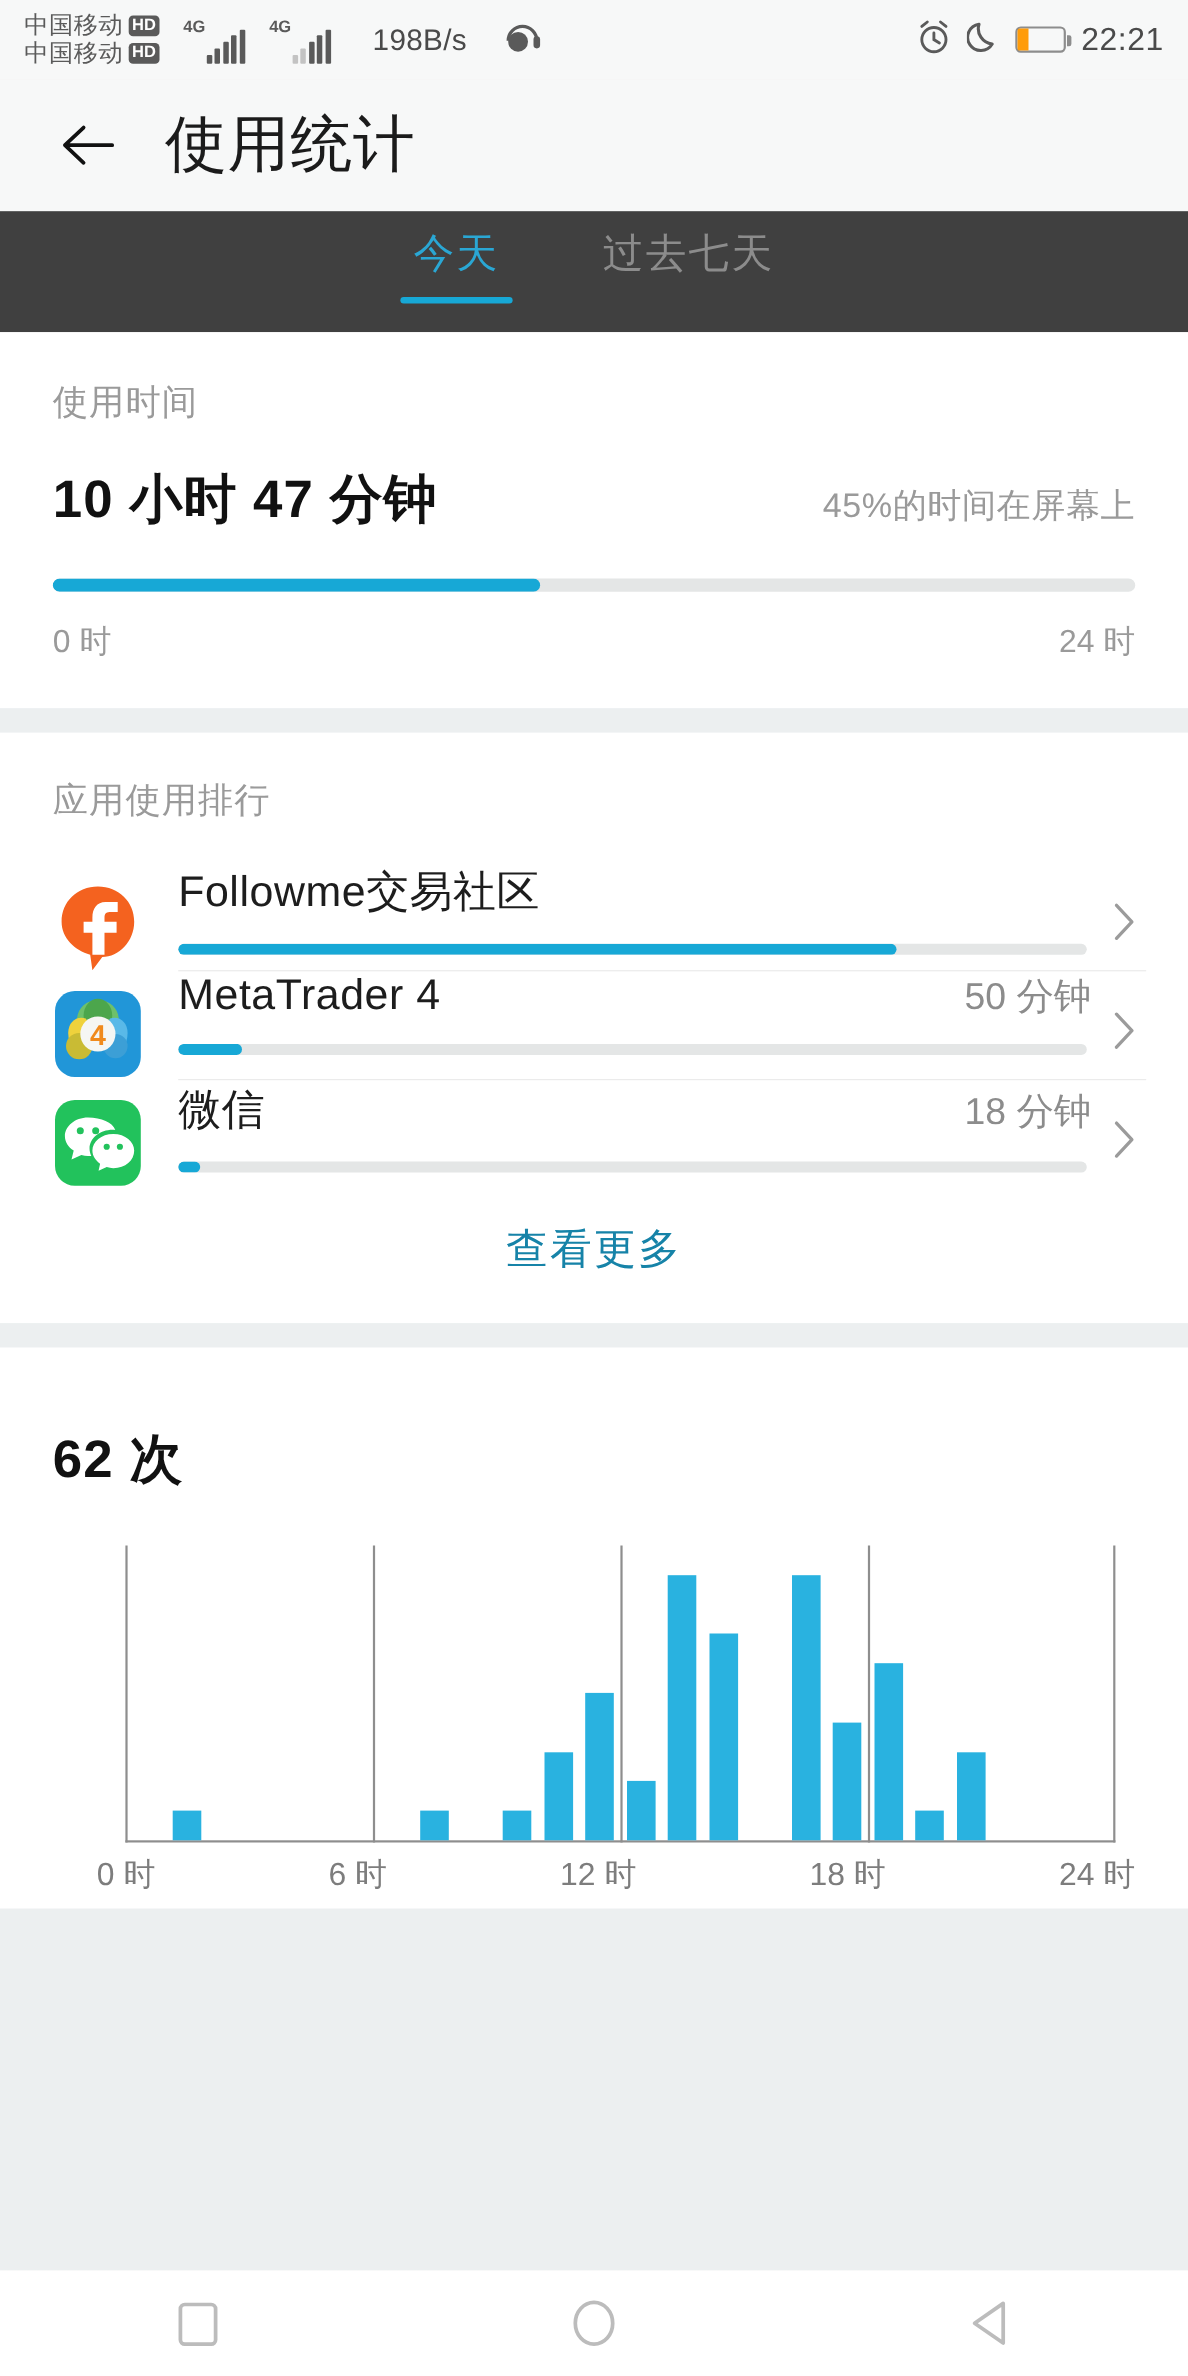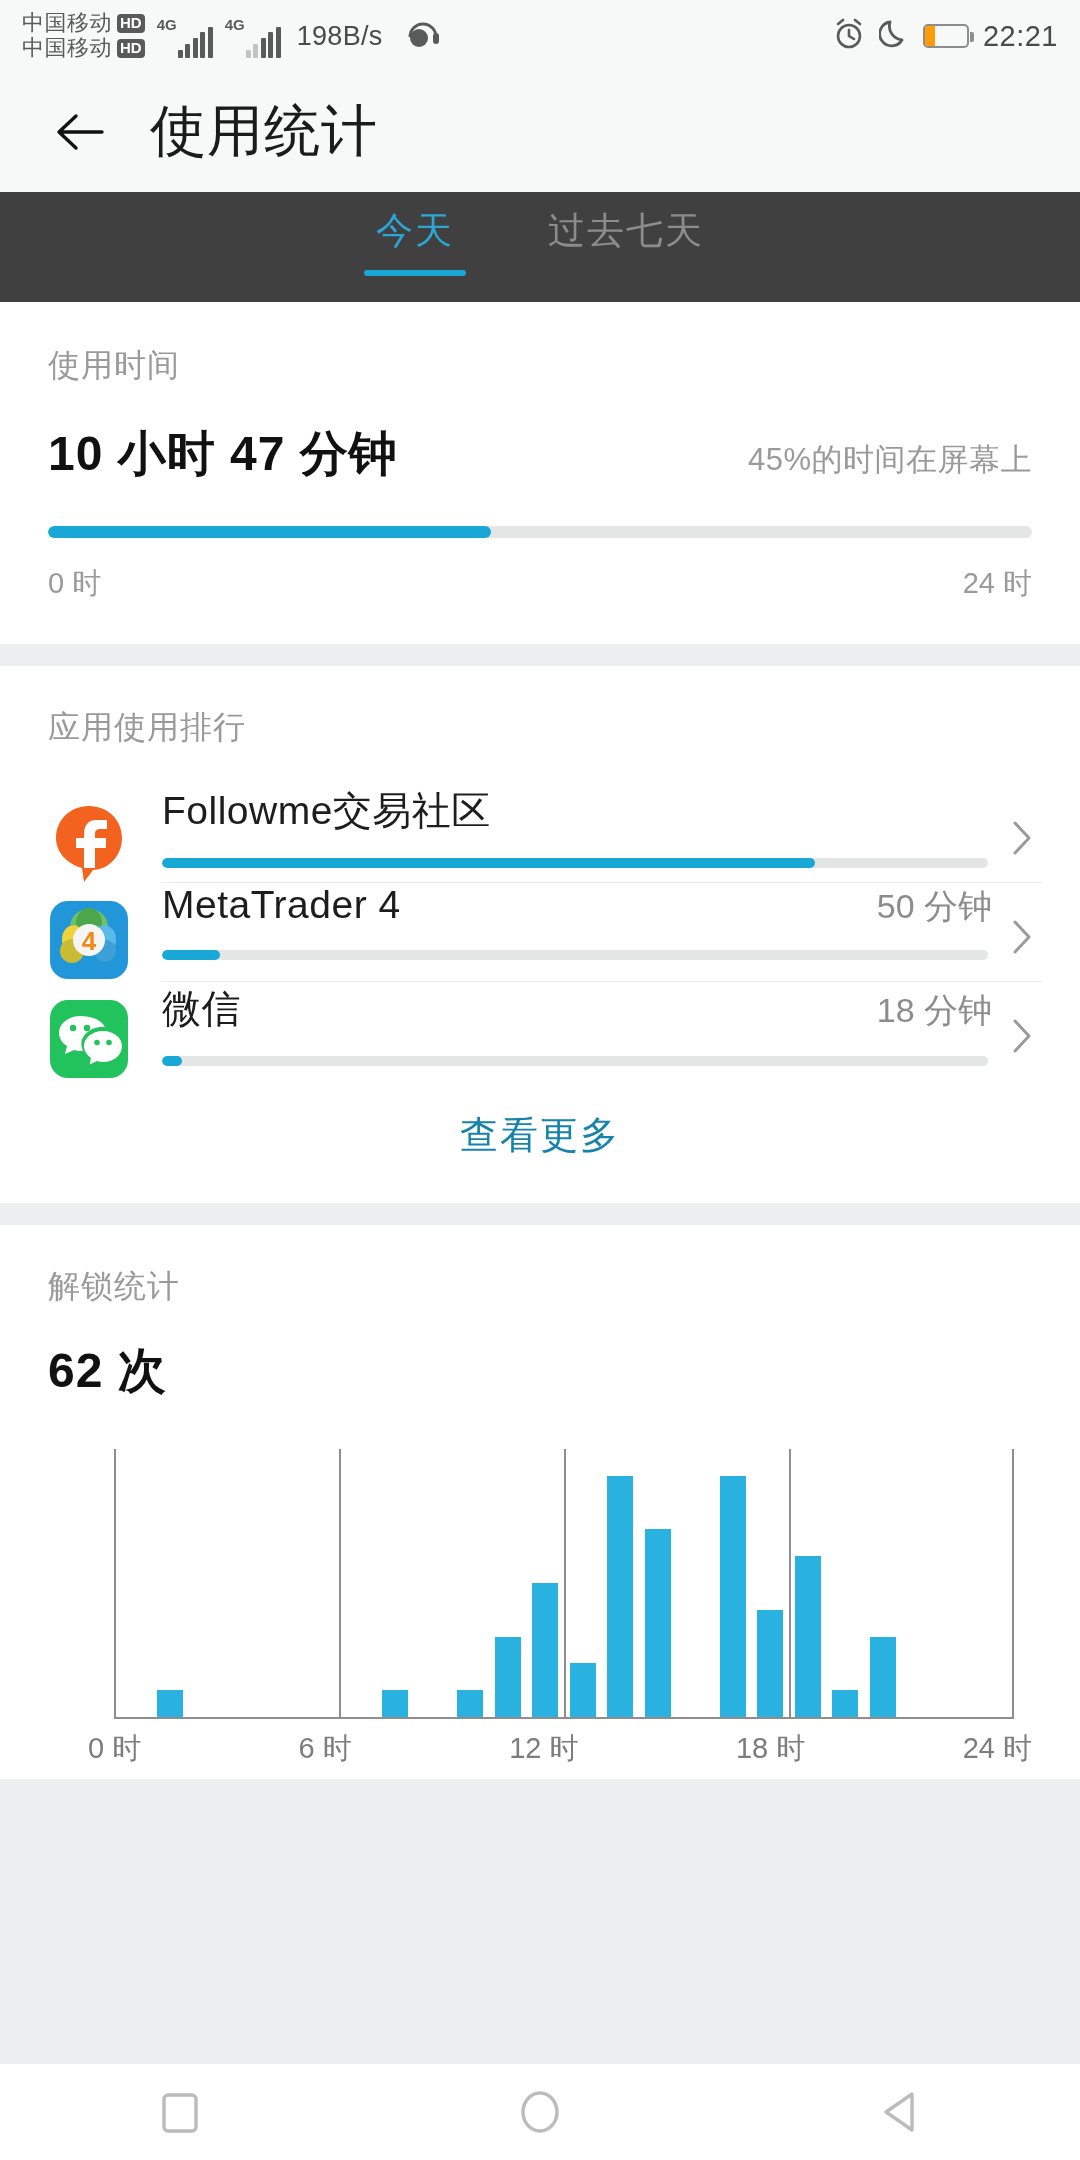--- a/index.html
+++ b/index.html
@@ -10,37 +10,37 @@
     overflow:hidden;
     -webkit-font-smoothing: antialiased;
   }
   .screen { position:relative; width:1080px; height:2160px; background:#eceff0; }
 
   
   .statusbar {
     height:72px; background:#f7f8f8; display:flex; align-items:center;
     padding:0 22px; position:relative;
   }
-  .sb-left { display:flex; align-items:center; gap:4px; }
+  .sb-left { display:flex; align-items:center; gap:14px; }
   .carrier-stack { display:flex; flex-direction:column; justify-content:center; line-height:1.12; }
   .carrier-row { display:flex; align-items:center; gap:5px; }
   .carrier-text { font-size:22px; color:#5a5a5a; letter-spacing:.5px; }
   .hd-badge {
     font-size:15px; font-weight:bold; color:#fff; background:#5a5a5a;
     border-radius:4px; padding:0px 3px; line-height:1.25; letter-spacing:0px;
   }
   .sig-group { display:flex; align-items:flex-end; margin-left:8px; position:relative; height:44px; }
   .sig-label { font-size:15px; color:#5a5a5a; align-self:flex-start; margin-top:2px; font-weight:600;}
   .bars { display:flex; align-items:flex-end; gap:2.5px; height:30px; margin-left:1px; }
   .bars i { width:5px; background:#5a5a5a; border-radius:1px; display:block; }
   .bars i:nth-child(1){height:8px;} .bars i:nth-child(2){height:14px;}
   .bars i:nth-child(3){height:20px;} .bars i:nth-child(4){height:26px;}
   .bars i:nth-child(5){height:31px;}
   .bars.dim i:nth-child(1){background:#c3c3c3;} .bars.dim i:nth-child(2){background:#c3c3c3;}
-  .netspeed { font-size:27px; color:#4a4a4a; margin-left:12px; letter-spacing:.3px; }
+  .netspeed { font-size:27px; color:#4a4a4a; margin-left:24px; letter-spacing:.3px; }
   .headset { margin-left:18px; }
   .sb-right { position:absolute; right:22px; display:flex; align-items:center; gap:14px; }
   .clock-time { font-size:29px; color:#4a4a4a; letter-spacing:.5px; }
   .batt { width:46px; height:24px; border:2.5px solid #8d8d8d; border-radius:5px; position:relative; display:flex; align-items:center; }
   .batt::after { content:''; position:absolute; right:-7px; top:6px; width:4px; height:10px; background:#8d8d8d; border-radius:0 2px 2px 0; }
   .batt-fill { height:100%; background:#ff9c0a; border-radius:2px 0 0 2px; }
 
   
   .appbar { height:120px; background:#f7f8f8; display:flex; align-items:center; padding-left:48px; }
   .back-btn { width:64px; height:64px; display:flex; align-items:center; justify-content:center; cursor:pointer; }
@@ -304,21 +304,20 @@
       <div class="more">
         <span>查看更多</span>
       </div>
     </div>
   </div>
 
   <div class="gap"></div>
 
   <div class="card">
     <div class="unlock">
-      <div class="sec-label">解锁统计</div>
       <div class="unlock-count">62 次</div>
 
       <div class="chart-wrap">
         <div class="chart-grid">
           <div class="vline" style="left:0%"></div>
           <div class="vline" style="left:25%"></div>
           <div class="vline" style="left:50%"></div>
           <div class="vline" style="left:75%"></div>
           <div class="vline" style="left:calc(100% - 2px)"></div>
           <div class="axis"></div>

